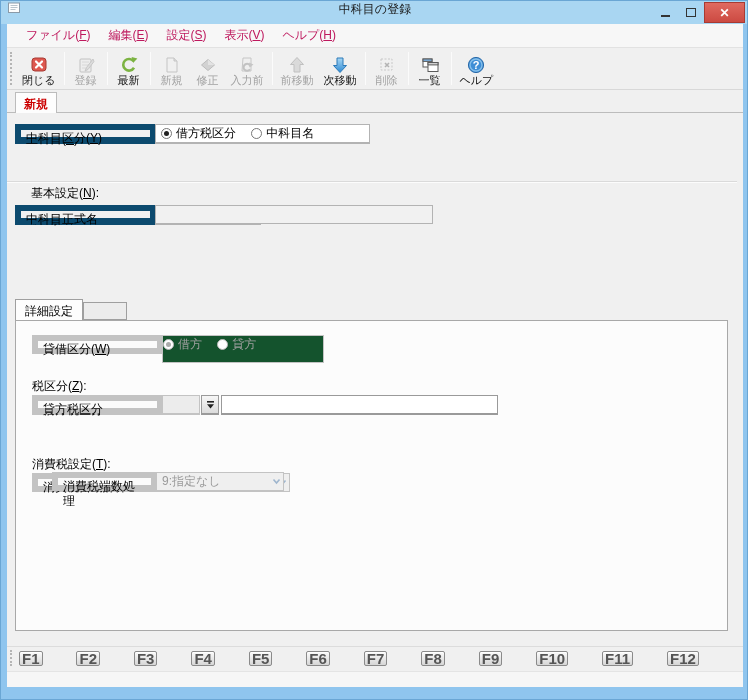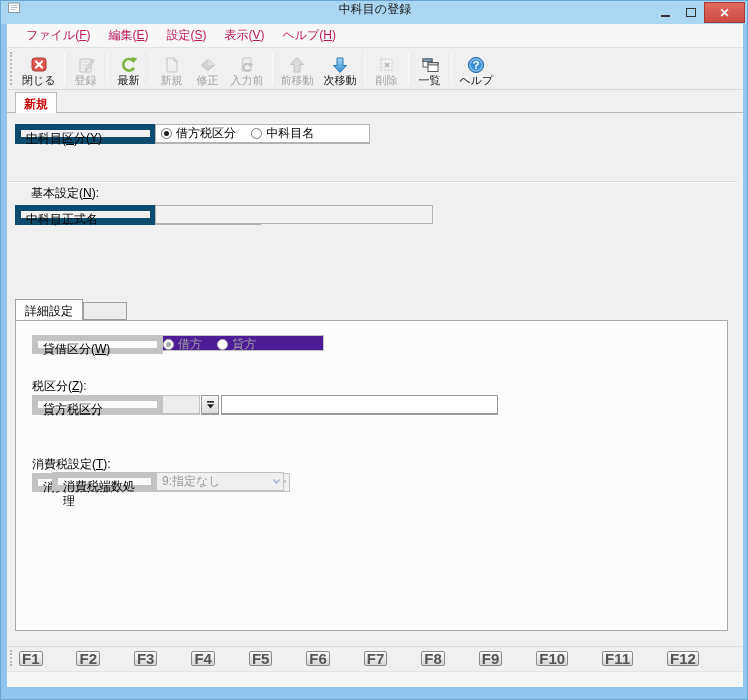--- a/index.html
+++ b/index.html
@@ -82,21 +82,21 @@
   .sec-head { position:absolute; font-size:12px; color:#000; }
 
   
   .dtab { position:absolute; height:21px; padding:3px 9px 0; font-size:12px;
           border:1px solid #9f9f9f; }
   .dtab.sel { background:#fdfdfd; border-bottom:none; z-index:3; }
   .dtab.unsel { background:#ececec; top:278px; height:18px; padding-top:16px; z-index:1; }
   .dpanel { position:absolute; left:8px; top:296px; width:713px; height:311px;
             background:#fcfcfc; border:1px solid #a8a8a8; z-index:2; }
   .dpanel .cell { background:#fbfbfb; border-color:#c3c3c3; }
-  .graybox { height:16px; border:1px solid #c3c3c3; background:#4c1d95; margin-left:-1px;
+  .graybox { height:28px; border:1px solid #c3c3c3; background:#14532d; margin-left:-1px;
              padding:1px 0; line-height:15px; }
   .codebox { width:38px; height:19px; border:1px solid #c3c3c3; background:#ececec; margin-left:-1px; }
   .namebox { width:277px; height:19px; border:1px solid #9a9a9a; background:#ffffff; margin-left:2px; }
   .combo { width:128px; height:19px; border:1px solid #c3c3c3; background:#efefef; margin-left:-1px;
            display:flex; align-items:center; justify-content:space-between; padding:0 2px 0 5px;
            color:#9a9a9a; font-size:12px; }
 
   
   .fkeybar { position:absolute; left:0; top:622px; width:736px; height:23px;
              border-top:1px solid #dcdcdc; background:#f0f0f0; display:flex; align-items:center; }

